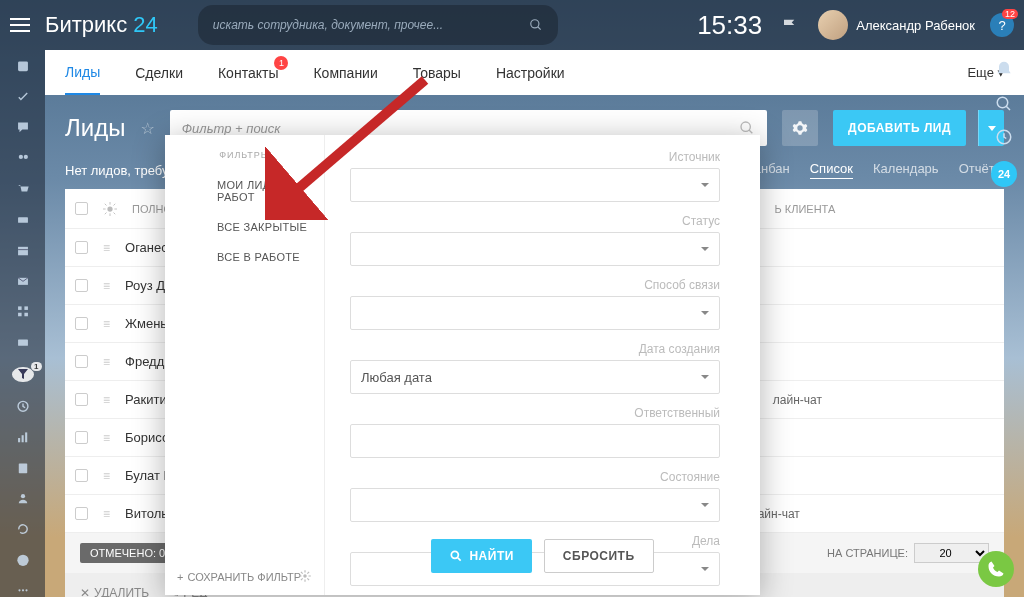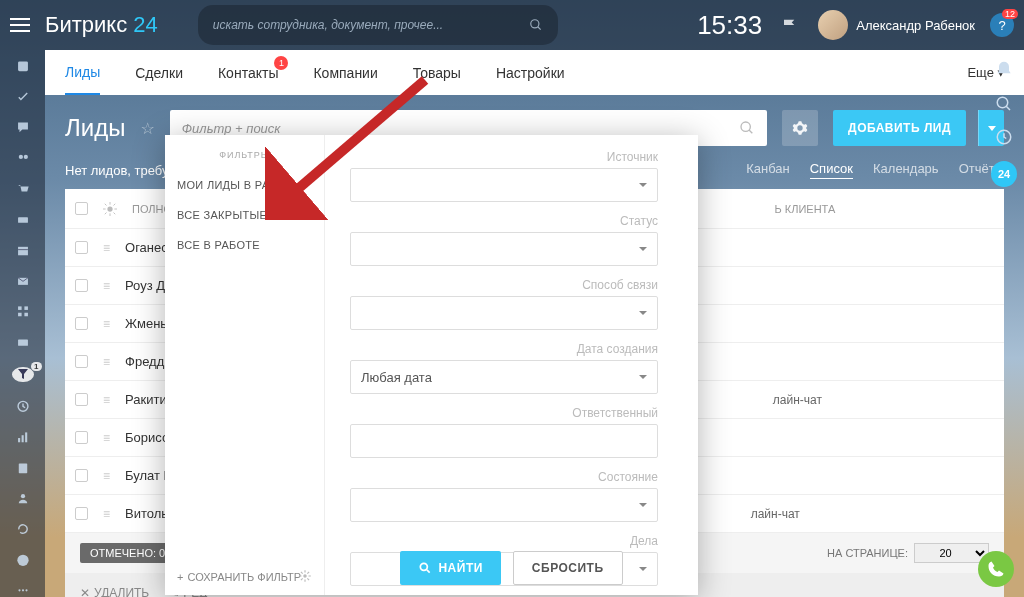--- a/index.html
+++ b/index.html
@@ -46,32 +46,32 @@
 .chk { width:13px; height:13px; border:1px solid #ccc; border-radius:2px; flex-shrink:0;}
 .drag { color:#ccc; font-size:12px; flex-shrink:0;}
 .gfoot { height:40px; background:#f5f5f5; display:flex; align-items:center; padding:0 15px; font-size:11px; color:#777; gap:20px;}
 .gfoot .sel { background:#6a6a6a; color:#fff; padding:4px 10px; border-radius:2px; font-size:11px;}
 .gfoot .pgr { margin-left:auto; display:flex; align-items:center; gap:6px; font-size:11px;}
 .gfoot select { border:1px solid #ccc; padding:2px 20px; font-size:11px;text-align:center;}
 .gact { height:40px; background:#eee; display:flex; align-items:center; padding:0 15px; gap:20px; font-size:12px; color:#888; margin:0 20px;}
 .gact span { display:flex; align-items:center; gap:4px; cursor:pointer;}
 
 
-.panel { position:absolute; left:165px; top:135px; width:533px; height:460px; background:#fff; box-shadow:0 5px 30px rgba(0,0,0,.3); display:flex; z-index:10;}
+.panel { position:absolute; left:165px; top:135px; width:595px; height:460px; background:#fff; box-shadow:0 5px 30px rgba(0,0,0,.3); display:flex; z-index:10;}
 .pleft { width:160px; border-right:1px solid #eee; padding:15px 0; position:relative;}
 .pleft .lhdr { text-align:center; font-size:9px; color:#aaa; letter-spacing:1px; margin-bottom:10px; text-transform:uppercase;}
-.pleft .litem { padding:9px 12px; font-size:11px; color:#555; cursor:pointer; text-transform:uppercase; letter-spacing:.3px;}
+.pleft .litem { padding:9px 12px; font-size:11px; color:#555; cursor:pointer; text-transform:uppercase; letter-spacing:.3px;margin-left:40px;}
 .pleft .save { position:absolute; bottom:12px; left:12px; font-size:11px; color:#888; text-transform:uppercase; display:flex; align-items:center; gap:4px;}
 .pleft .fgear { position:absolute; bottom:12px; right:12px; color:#bbb;}
 .pright { flex:1; padding:15px 40px 10px 25px; overflow-y:auto; position:relative;}
 .fld { margin-bottom:12px; }
 .fld label { display:block; font-size:12px; color:#bbb; margin-bottom:4px;text-align:right; }
 .fld .sel, .fld .inp { width:100%; height:34px; border:1px solid #ddd; border-radius:2px; padding:0 10px; font-size:13px; color:#555; background:#fff; display:flex; align-items:center; position:relative;}
 .fld .sel::after { content:""; position:absolute; right:10px; top:14px; border:4px solid transparent; border-top-color:#888;}
-.pbtns { position:absolute; bottom:10px; left:0; right:0; display:flex; justify-content:center; gap:12px;}
+.pbtns { position:absolute; bottom:22px; left:0; right:0; display:flex; justify-content:center; gap:12px;}
 .pbtns button { height:34px; padding:0 18px; font-size:12px; font-weight:bold; border-radius:2px; cursor:pointer; text-transform:uppercase; letter-spacing:.5px;}
 .pbtns .find { background:#3bc8f5; color:#fff; border:none; display:flex; align-items:center; gap:6px;}
 .pbtns .reset { background:#fff; border:1px solid #ccc; color:#555;text-align:center;}
 
 .arrow { position:absolute; left:265px; top:70px; z-index:20; pointer-events:none;}
 
 .rside { position:absolute; right:0; top:50px; width:40px; display:flex; flex-direction:column; align-items:center; padding-top:10px; gap:15px; z-index:3;}
 .rside .bell{width:20px;height:20px;position:relative;}
 .rside .bell::after{content:"18";position:absolute;top:-4px;right:-6px;background:#f44;color:#fff;font-size:8px;padding:0 3px;border-radius:6px;}
 .rside .b24 { width:26px;height:26px;background:#2fc7f7;border-radius:50%;color:#fff;font-size:11px;font-weight:bold;display:flex;align-items:center;justify-content:center;}

